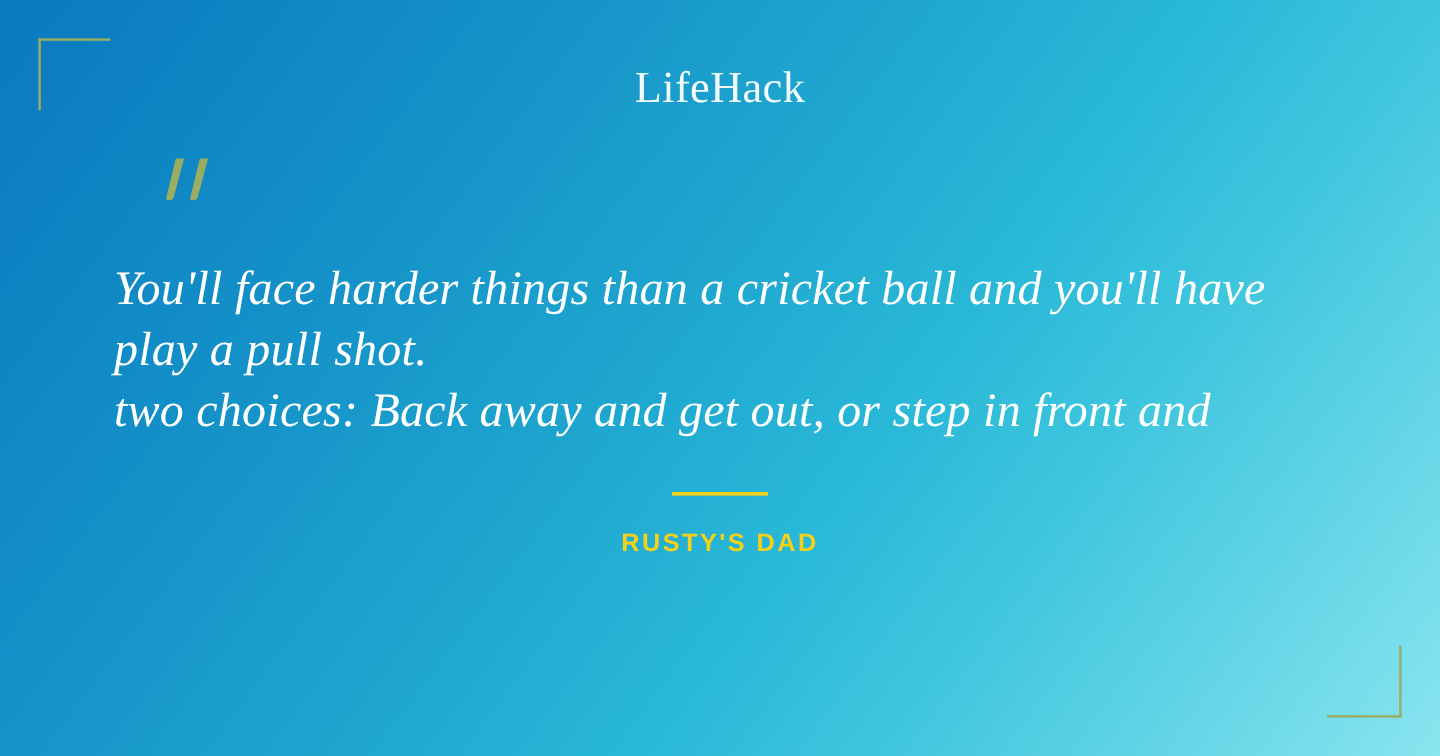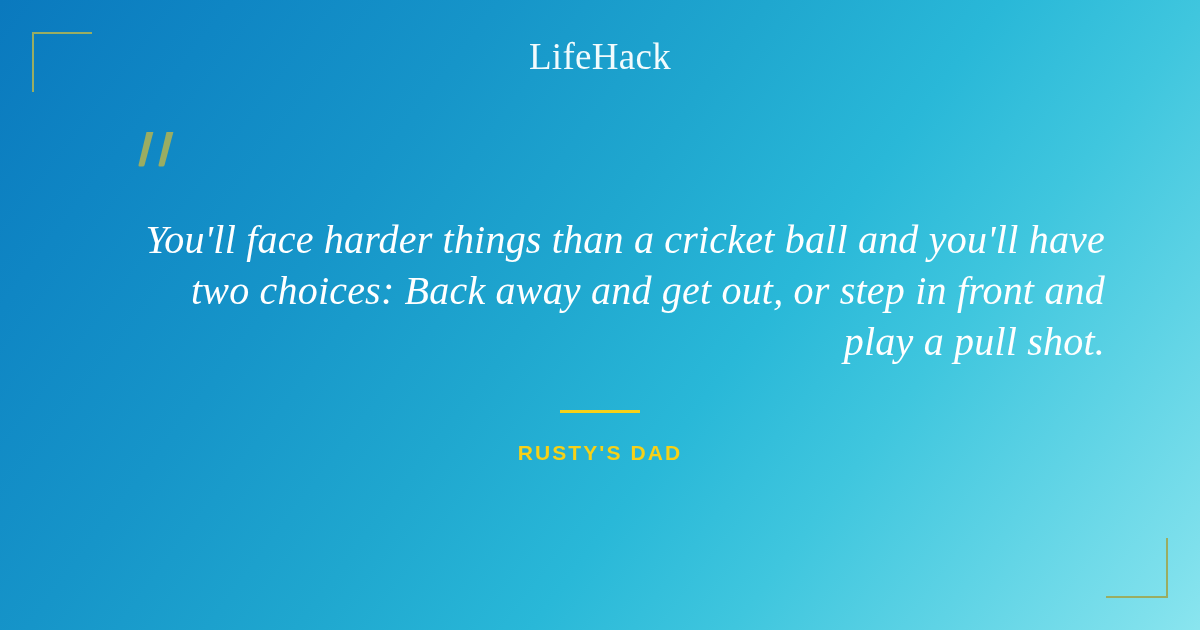--- a/index.html
+++ b/index.html
@@ -68,21 +68,21 @@
     width: 62px; height: 2px;
   }
   #corner-br .bar-v {
     right: 0; top: 0;
     width: 2px; height: 60px;
   }
 
   
   #brand-logo {
     position: absolute;
-    top: 35px;
+    top: 52px;
     left: 0;
     width: 100%;
     text-align: center;
     font-family: "Liberation Serif", "DejaVu Serif", serif;
     font-size: 37px;
     line-height: 44px;
     letter-spacing: 0.3px;
     color: #f2fbfd;
     font-weight: 400;
   }
@@ -96,21 +96,21 @@
     height: 70px;
   }
   #quote-mark svg { display: block; }
 
   
   #quote-body {
     position: absolute;
     top: 214px;
     left: 95px;
     width: 1010px;
-    text-align: right;
+    text-align: left;
     font-family: "Liberation Serif", "DejaVu Serif", serif;
     font-style: italic;
     font-size: 40px;
     line-height: 51px;
     color: #ffffff;
     letter-spacing: 0.2px;
   }
   #quote-body .qline { display: block; white-space: nowrap; }
 
   
@@ -157,21 +157,21 @@
 
   <div id="quote-mark">
     <svg width="70" height="70" viewBox="0 0 70 70" aria-hidden="true">
       <path d="M18.5 4 L10.5 37 Q10.2 38.6 11.8 38.6 L14.6 38.6 Q16.1 38.6 16.6 37.1 L25.4 4 Z" fill="#9aad62"></path>
       <path d="M38.5 4 L30.5 37 Q30.2 38.6 31.8 38.6 L34.6 38.6 Q36.1 38.6 36.6 37.1 L45.4 4 Z" fill="#9aad62"></path>
     </svg>
   </div>
 
   <div id="quote-body">
     <span class="qline">You'll face harder things than a cricket ball and you'll have</span>
+    <span class="qline">play a pull shot.</span>
     <span class="qline">two choices: Back away and get out, or step in front and</span>
-    <span class="qline">play a pull shot.</span>
   </div>
 
   <div id="attribution-divider"></div>
 
   <div id="attribution-name">RUSTY'S DAD</div>
 
 </div>
 
 </body></html>

